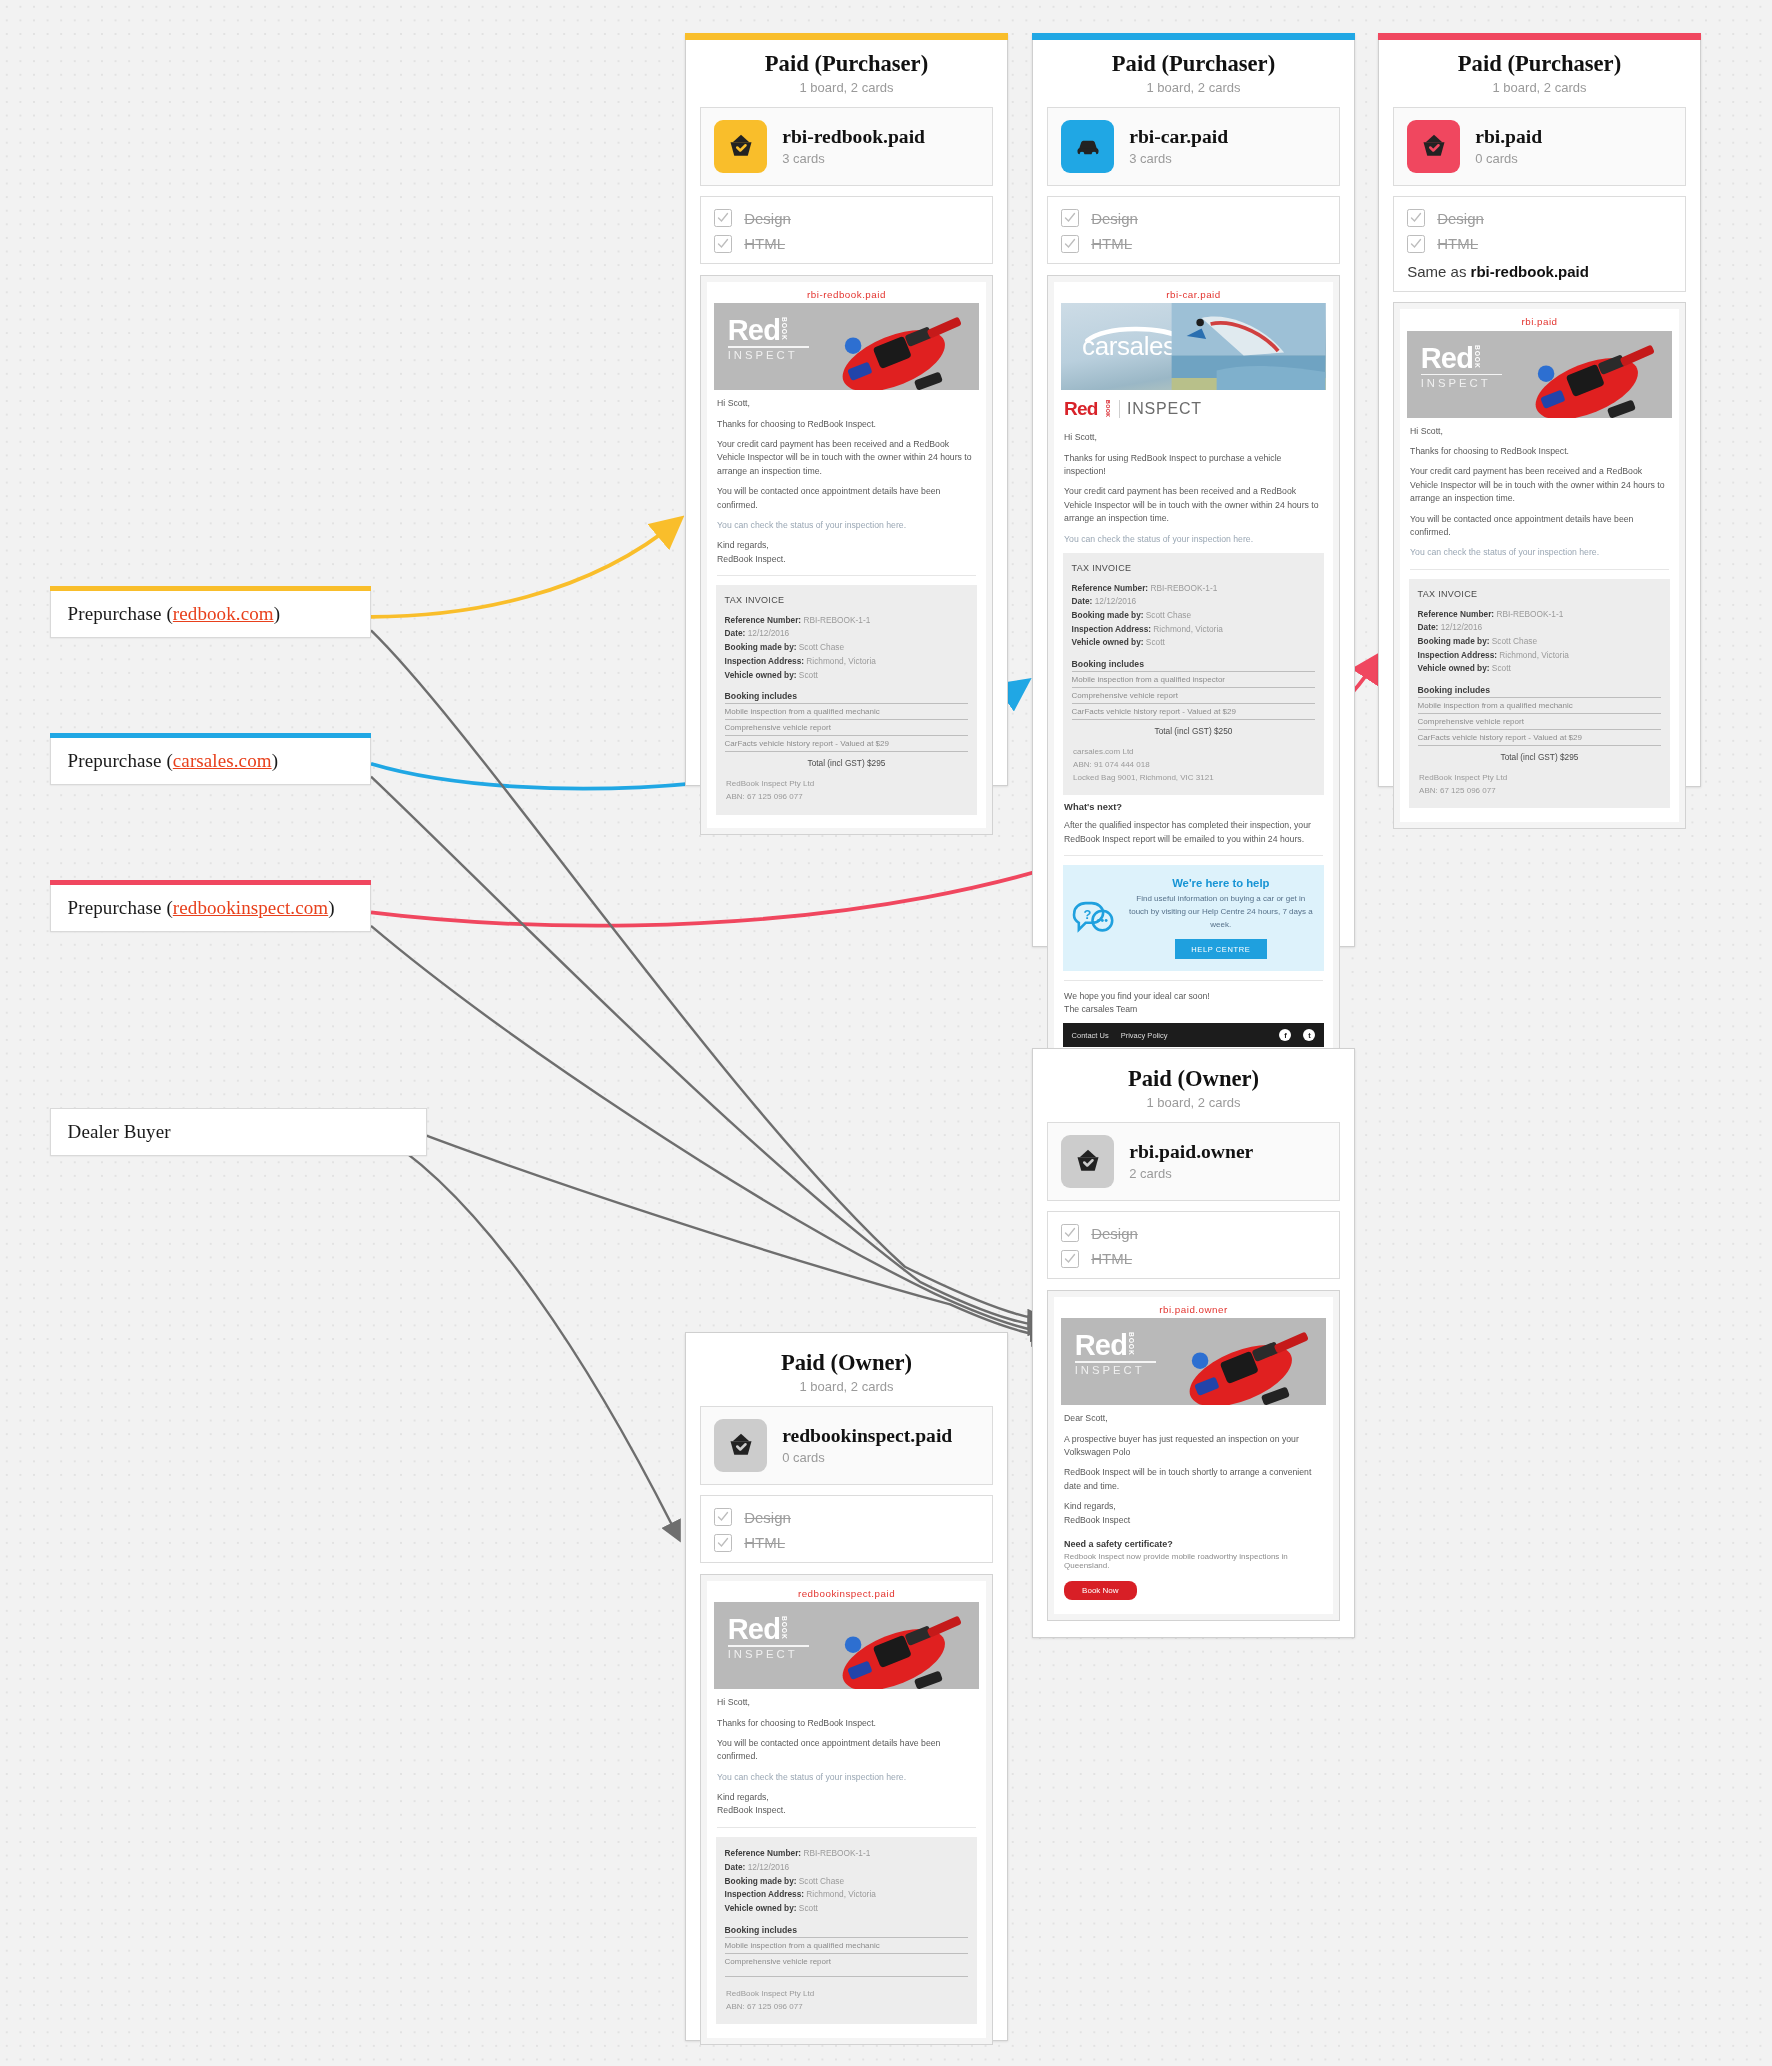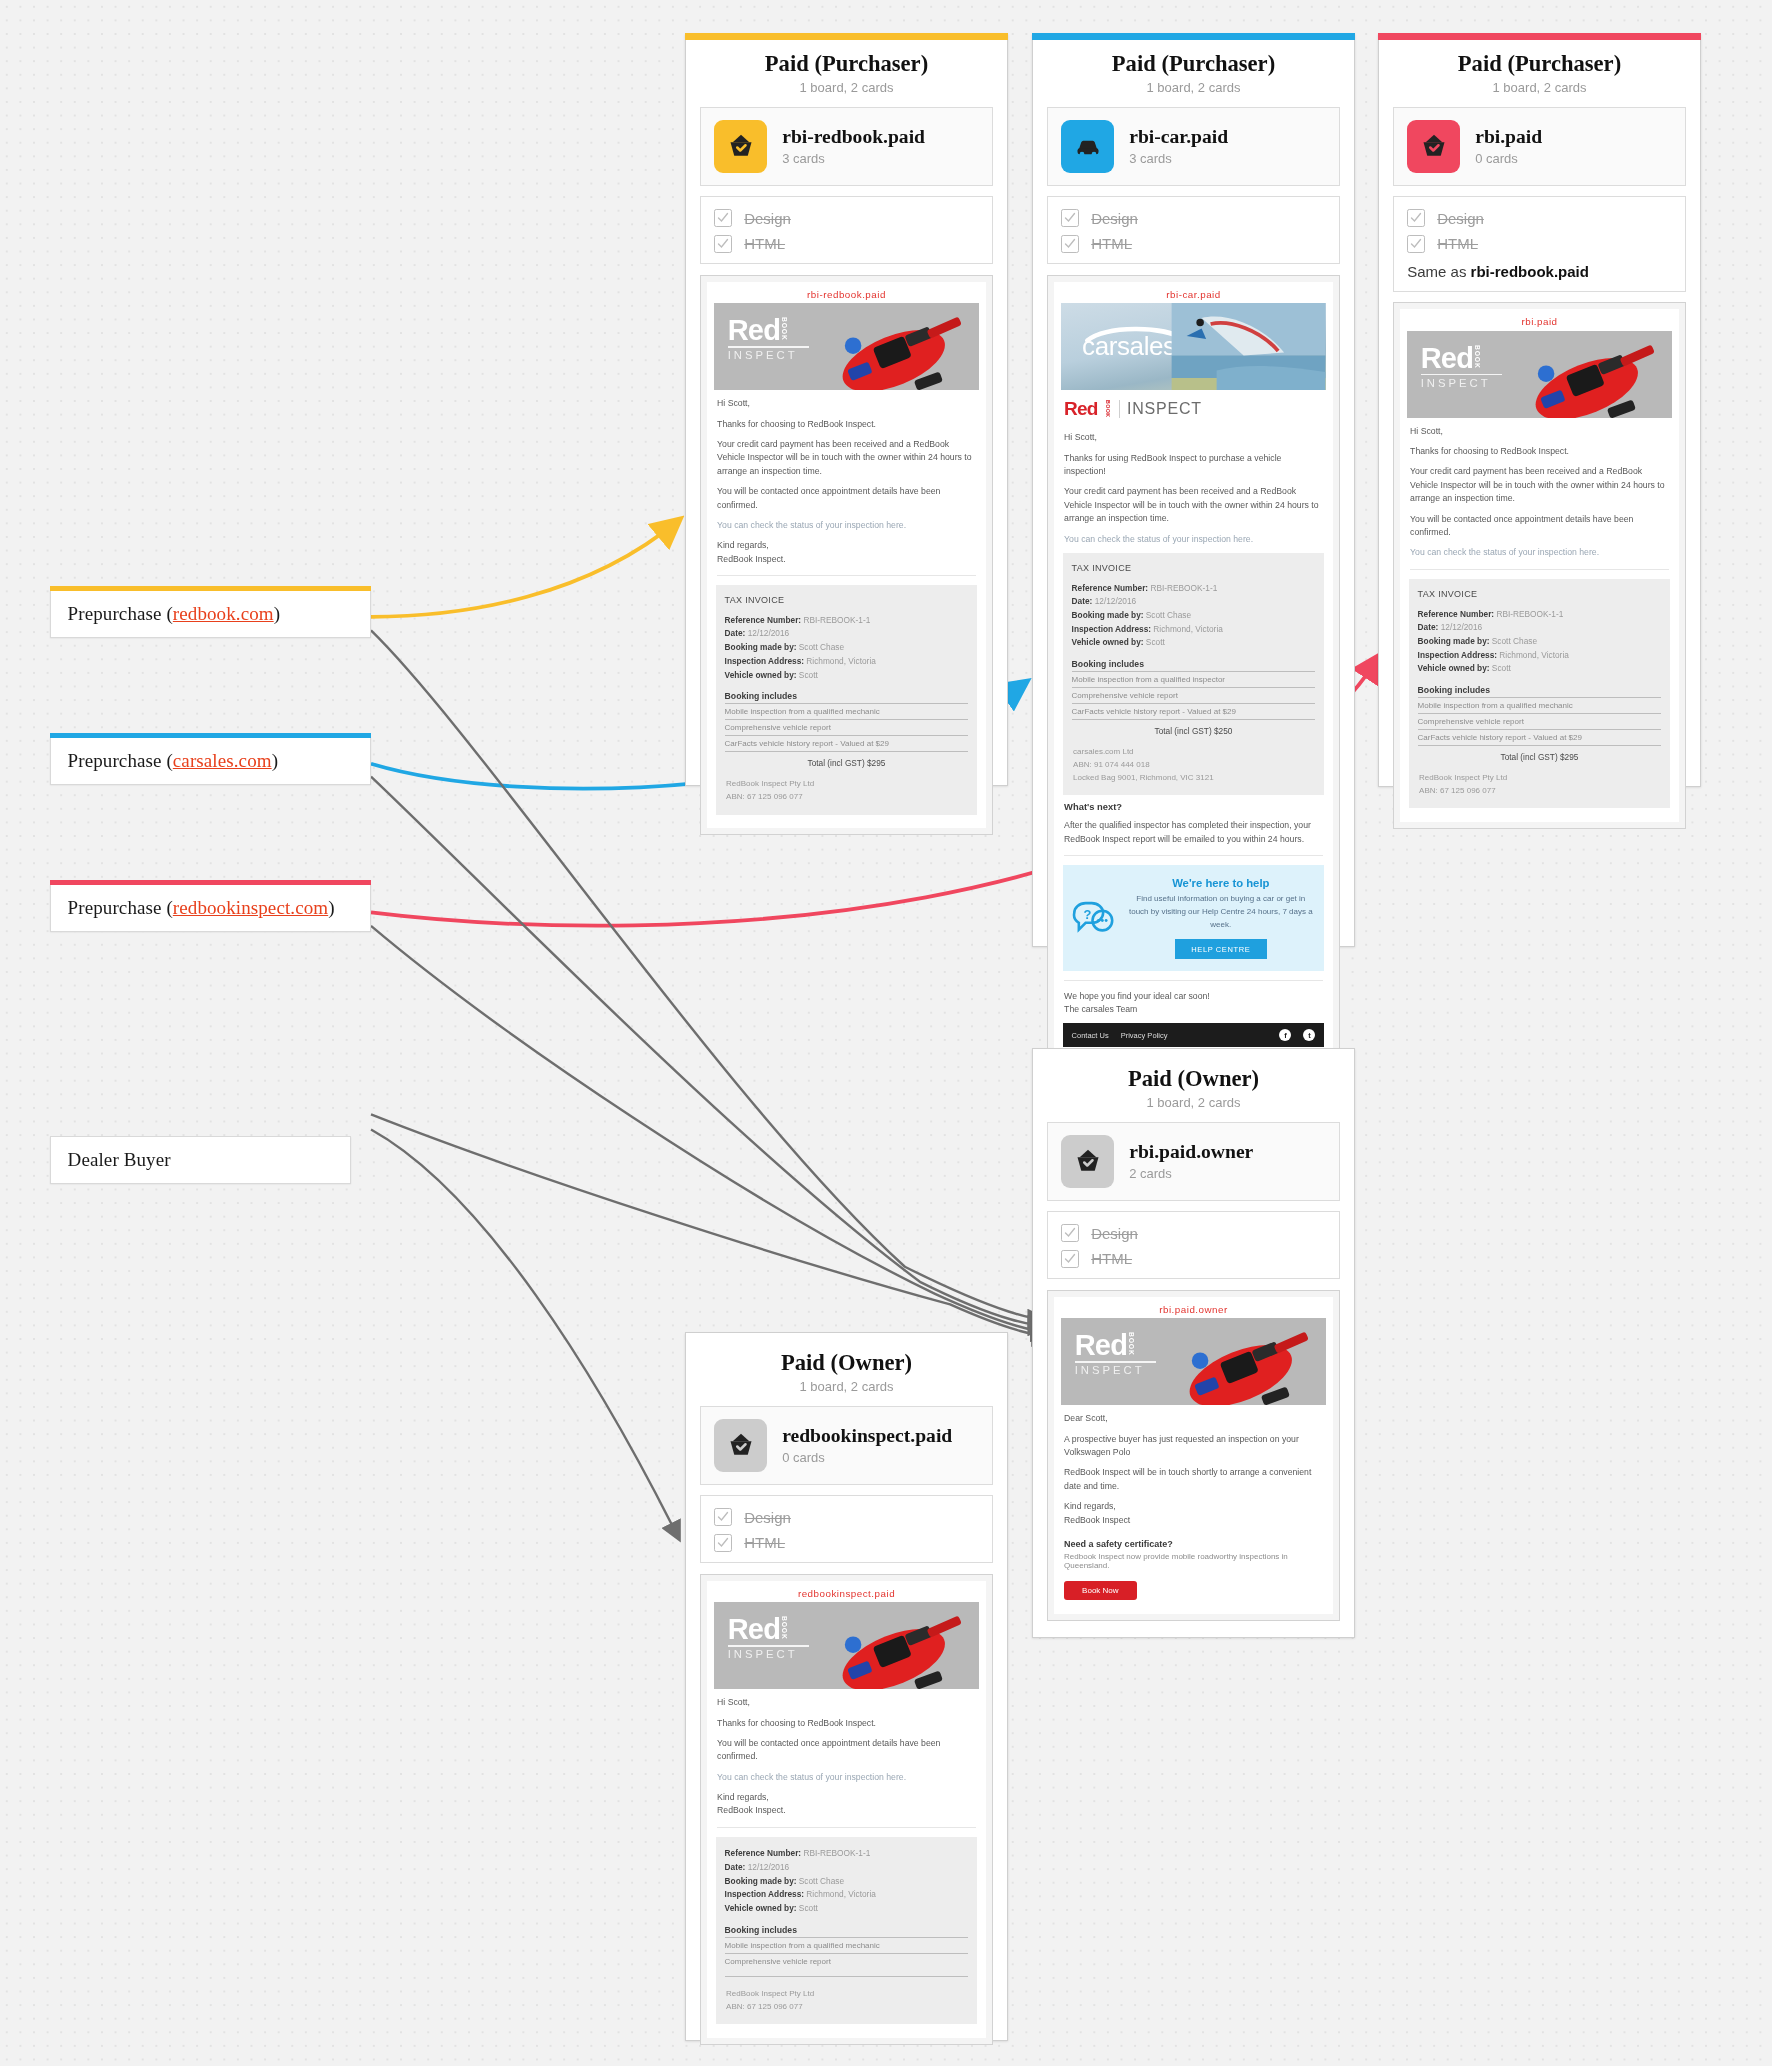--- a/index.html
+++ b/index.html
@@ -111,21 +111,21 @@
              font-size:7.5px; letter-spacing:0.6px; padding:5.3px 16.6px; margin-top:7.5px; }
   .mail-foot{ background:#1c1c1c; color:#dcdcdc; display:flex; align-items:center;
               padding:6px 9px; gap:12px; font-family:"Liberation Sans", sans-serif; font-size:7.5px; margin:6px 1.5px 0; }
   .foot-spacer{ flex:1; }
   .soc{ width:12px; height:12px; border-radius:50%; background:#fff; display:inline-flex;
         align-items:center; justify-content:center; color:#1c1c1c; font-size:7.5px; font-weight:bold; }
 
   .safety-h{ font-family:"Liberation Sans", sans-serif; font-size:9px; font-weight:bold; color:#3a3a3a; margin-top:12px; padding:0 3px; }
   .safety-p{ font-family:"Liberation Sans", sans-serif; font-size:8px; color:#8d8d8d; padding:3px 3px 0; }
   .book-now{ display:inline-block; background:#d81f26; color:#fff; font-family:"Liberation Sans", sans-serif;
-             font-size:8px; padding:5.3px 18px; border-radius:3px; margin:10.6px 3px 4.5px; }
+             font-size:8px; padding:5.3px 18px; border-radius:8px; margin:10.6px 3px 4.5px; }
 </style>
 </head>
 <body>
 
 <div class="canvas">
 
   <svg class="wires" viewBox="0 0 2350 2740">
     <defs>
       <marker id="ah-gray" markerWidth="9" markerHeight="9" refX="7" refY="4.5" orient="auto">
         <path d="M0,0 L9,4.5 L0,9 z" fill="#6E6E6E"></path>
@@ -170,21 +170,21 @@
       <span>)</span>
   </div>
 
   <div class="label-box" style="left:50px; top:884px; width:321px; height:48px;">
     <span class="bar" style="background:#F0475F"></span>
     <span>Prepurchase (</span>
       <a>redbookinspect.com</a>
       <span>)</span>
   </div>
 
-  <div class="label-box" style="left:50px; top:1136px; width:301px; height:48px;">
+  <div class="label-box" style="left:50px; top:1108px; width:377px; height:48px;">
     <span>Dealer Buyer</span>
   </div>
 
   <div class="board" style="left:685px; top:33px; width:323px; height:753px;">
     <span class="topbar" style="background:#F9BE2B"></span>
     <div class="board-head">
       <div class="board-title">Paid (Purchaser)</div>
       <div class="board-sub">1 board, 2 cards</div>
     </div>
     <div class="board-row">

